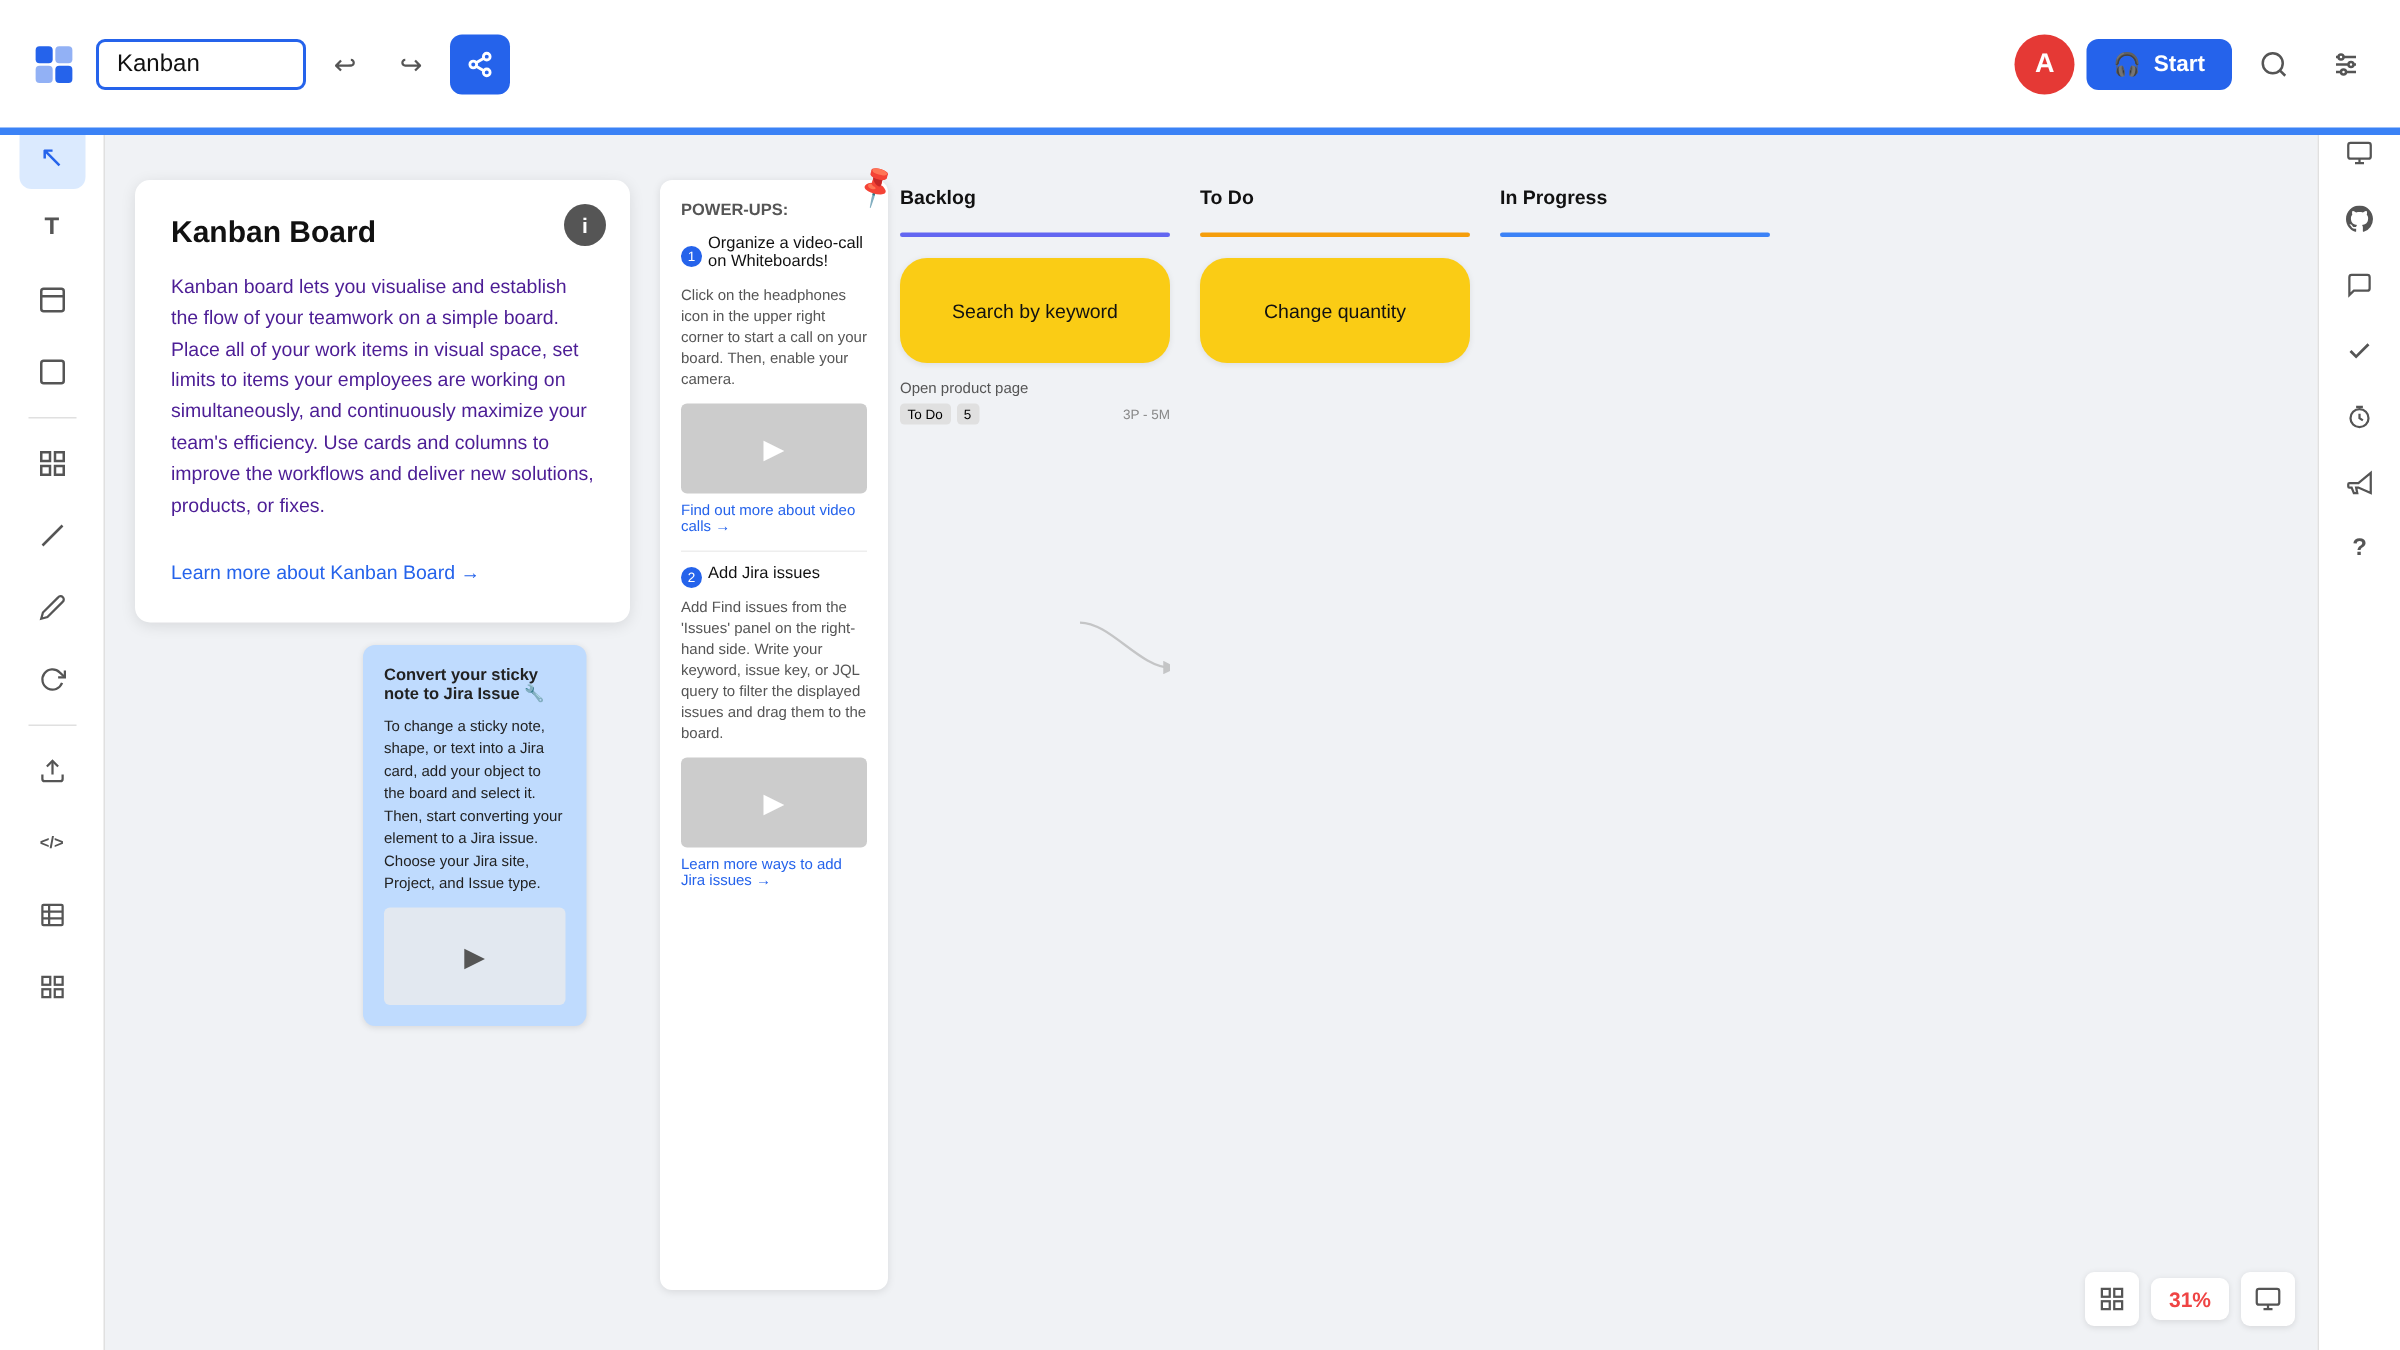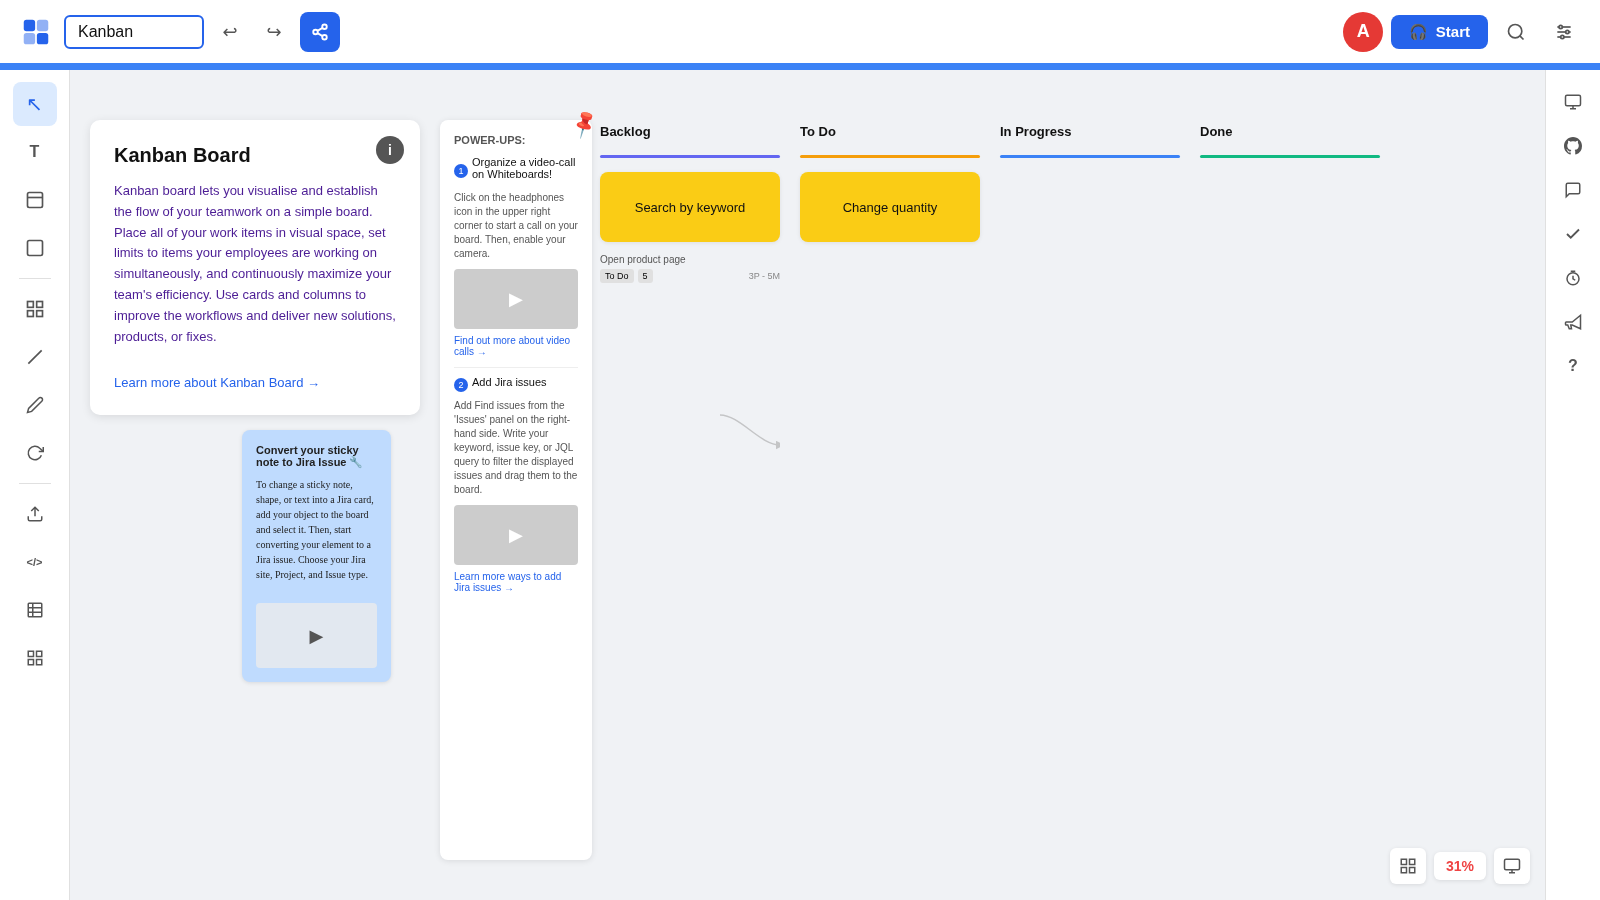--- a/index.html
+++ b/index.html
@@ -1,21 +1,21 @@
 <!DOCTYPE html>
 <html><head>
   <meta charset="utf-8">
   <style>
     * { box-sizing: border-box; margin: 0; padding: 0; }
     body { font-family: -apple-system, BlinkMacSystemFont, 'Segoe UI', sans-serif; background: #f0f2f5; width: 1600px; height: 900px; overflow: hidden; position: relative; }
 
     
     #toolbar {
-      position: absolute; top: 0; left: 0; right: 0; height: 70px;
-      background: #fff; border-bottom: 7px solid #3b82f6;
+      position: absolute; top: 0; left: 0; right: 0; height: 90px;
+      background: #fff; border-bottom: 5px solid #3b82f6;
       display: flex; align-items: center; padding: 0 16px; gap: 8px; z-index: 100;
     }
     #toolbar .logo-btn {
       width: 40px; height: 40px; display: flex; align-items: center; justify-content: center;
       border: none; background: transparent; cursor: pointer; border-radius: 8px;
     }
     #toolbar .logo-btn svg { width: 28px; height: 28px; }
     #toolbar .title-input {
       border: 2px solid #2563eb; border-radius: 6px; padding: 6px 12px;
       font-size: 16px; font-weight: 500; color: #111; outline: none; width: 140px;
@@ -115,40 +115,40 @@
     .kanban-col {
       position: absolute; top: 0; bottom: 0; width: 180px;
     }
     .kanban-col .col-header {
       font-size: 13px; font-weight: 600; color: #111; margin-bottom: 12px; padding: 4px 0;
     }
     .kanban-col .col-line {
       height: 3px; border-radius: 2px; margin-bottom: 14px;
     }
     .kanban-card {
-      background: #facc15; border-radius: 8px; padding: 16px; margin-bottom: 12px;
+      background: #facc15; border-radius: 18px; padding: 16px; margin-bottom: 12px;
       font-size: 13px; font-weight: 500; color: #111; min-height: 70px;
       display: flex; align-items: center; justify-content: center; text-align: center;
       box-shadow: 0 1px 4px rgba(0,0,0,0.08);
     }
 
     
     #col-backlog { left: 0; }
     #col-todo { left: 200px; }
     #col-inprogress { left: 400px; }
     #col-done { left: 600px; }
 
     
     #sticky-note-panel {
       position: absolute; top: 300px; left: 530px; width: 149px;
       background: #bfdbfe; border-radius: 8px; padding: 14px;
       font-size: 10px; color: #222; box-shadow: 0 1px 4px rgba(0,0,0,0.1);
     }
     #sticky-note-panel .note-title { font-weight: 700; font-size: 11px; margin-bottom: 8px; }
-    #sticky-note-panel p { line-height: 1.5; font-size: 10px; margin-bottom: 21px; font-family: Liberation Serif, serif; }
+    #sticky-note-panel p { line-height: 1.5; font-size: 10px; margin-bottom: 8px; }
     #sticky-note-panel .video-thumb {
       background: #e2e8f0; border-radius: 4px; height: 65px;
       display: flex; align-items: center; justify-content: center; font-size: 18px; color: #555;
     }
     .arrow-connector {
       position: absolute; top: 340px; left: 650px;
       width: 60px; height: 40px; opacity: 0.5;
     }
 
     
@@ -374,24 +374,20 @@
       <div class="col-header">To Do</div>
       <div class="col-line" style="background:#f59e0b;"></div>
       <div class="kanban-card">Change quantity</div>
     </div>
 
     <div class="kanban-col" id="col-inprogress">
       <div class="col-header">In Progress</div>
       <div class="col-line" style="background:#3b82f6;"></div>
     </div>
 
-    <div class="kanban-col" id="col-done">
-      <div class="col-header">Done</div>
-      <div class="col-line" style="background:#10b981;"></div>
-    </div>
   </div>
 
   <svg class="arrow-connector" viewBox="0 0 60 40">
     <path d="M 0 5 C 20 5 40 35 60 35" stroke="#999" stroke-width="1.5" fill="none" marker-end="url(#arrowhead)"></path>
     <defs>
       <marker id="arrowhead" markerWidth="6" markerHeight="6" refX="3" refY="3" orient="auto">
         <polygon points="0 0, 6 3, 0 6" fill="#999"></polygon>
       </marker>
     </defs>
   </svg>

